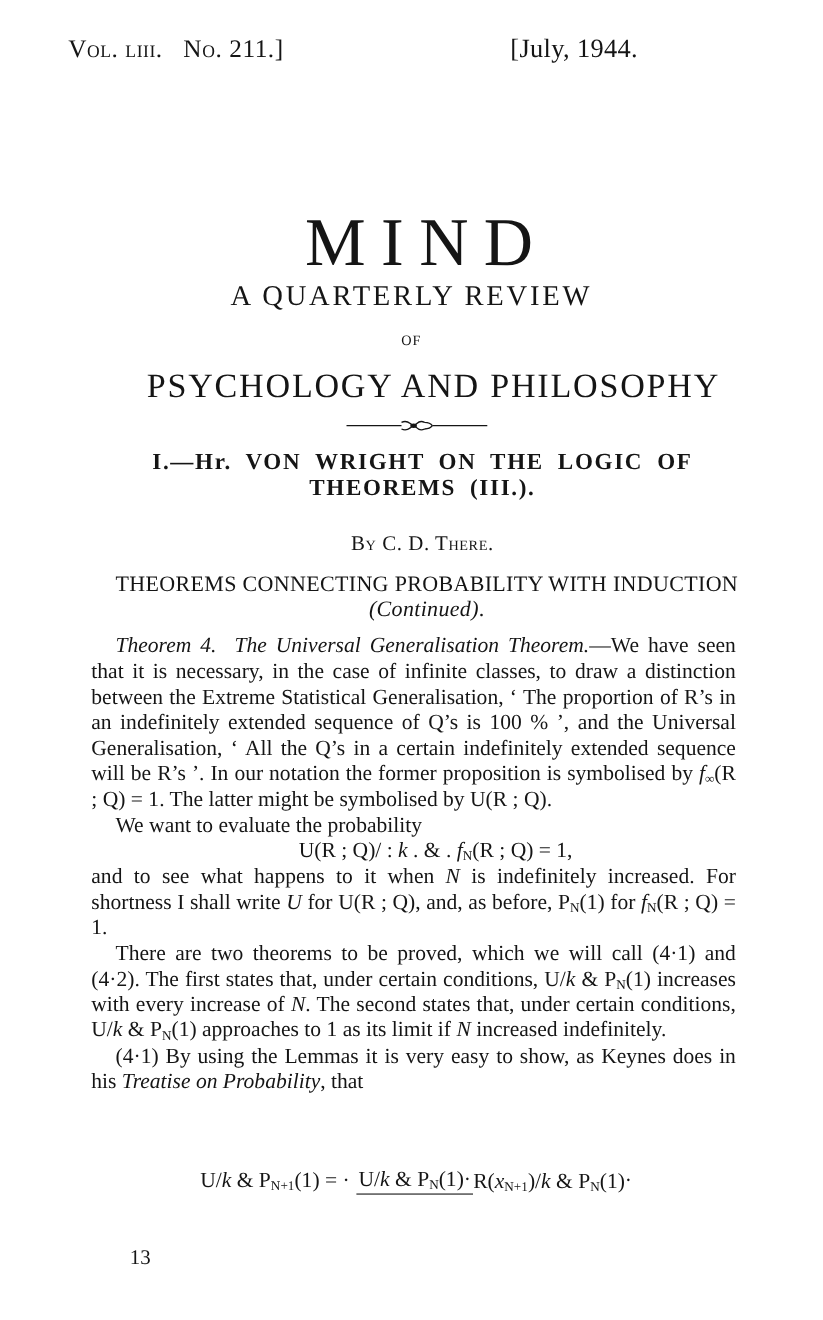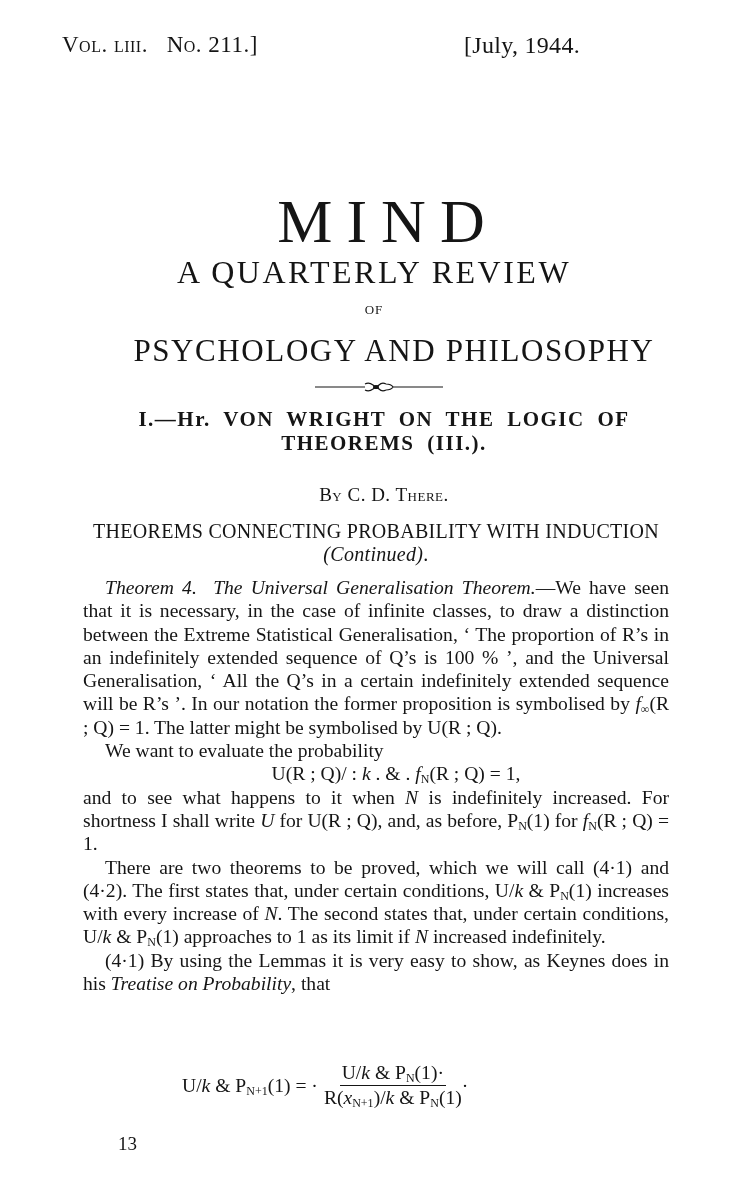--- a/index.html
+++ b/index.html
@@ -11,51 +11,51 @@
   .page { position: absolute; left: 0; top: 0; width: 648px; height: 1200px; }
 
   
   .run-left { position: absolute; left: 62px; top: 32px; font-family: "Liberation Serif", serif; font-size: 23px; letter-spacing: 0.5px; }
   .run-right { position: absolute; right: 68px; top: 32px; font-family: "Liberation Serif", serif; font-size: 24px; letter-spacing: 0.3px; }
   .sc { font-variant: small-caps; }
 
   
   .mast { position: absolute; left: 0; width: 748px; text-align: center; font-family: "Liberation Serif", serif; }
   .mind { top: 190px; font-size: 62px; letter-spacing: 14px; line-height: 62px; padding-left: 14px; }
-  .quarterly { top: 254px; font-size: 32px; letter-spacing: 2.5px; }
+  .quarterly { top: 254px; font-size: 26px; letter-spacing: 2.5px; }
   .of { top: 302px; font-size: 13px; letter-spacing: 1px; }
   .psych { top: 333px; font-size: 31px; letter-spacing: 1.6px; padding-left: 20px; }
 
   .ornament { position: absolute; left: 303px; top: 381px; width: 150px; height: 12px; }
 
   .article-title {
     position: absolute; left: 90px; width: 588px; top: 407px;
     font-family: "Liberation Serif", serif; font-weight: bold; font-size: 21px;
     text-align: center; line-height: 24px; letter-spacing: 1.5px; word-spacing: 6px;
   }
   .author { position: absolute; left: 0; width: 768px; top: 484px; text-align: center; font-family: "Liberation Serif", serif; font-size: 19px; letter-spacing: 0.5px; }
   .section-head {
-    position: absolute; left: 88px; width: 576px; top: 520px;
+    position: absolute; left: 100px; width: 576px; top: 520px;
     font-family: "Liberation Serif", serif; font-size: 20px; text-align: center; line-height: 23px; letter-spacing: 0.3px;
   }
 
   .body-text {
     position: absolute; left: 83px; width: 586px; top: 576px;
     font-family: "Liberation Serif", serif; font-size: 19.6px; line-height: 23.3px;
     text-align: justify;
   }
   .body-text p { margin: 0; font-family: Liberation Serif, serif; }
   .indent { text-indent: 22px; }
   .eq { text-align: center; margin: 0; }
   .eq1 { padding-left: 40px; }
   i { font-style: italic; }
   sub { font-size: 12px; vertical-align: -3px; line-height: 0; }
 
   .frac-eq { position: absolute; left: 182px; top: 1062px; font-family: "Liberation Serif", serif; font-size: 19.6px; display: flex; align-items: center; }
-  .frac { display: inline-flex; flex-direction: column; align-items: center; margin-left: 6px; }
+  .frac { display: inline-flex; flex-direction: row; align-items: center; margin-left: 6px; }
   .frac .num { border-bottom: 1px solid #151515; padding: 0 2px 1px 2px; }
   .frac .den { padding-top: 1px; }
   .page-no { position: absolute; left: 118px; top: 1133px; font-family: "Liberation Serif", serif; font-size: 19px; }
 </style>
 </head>
 <body>
 
 <div class="page">
 
   <div class="run-left">

